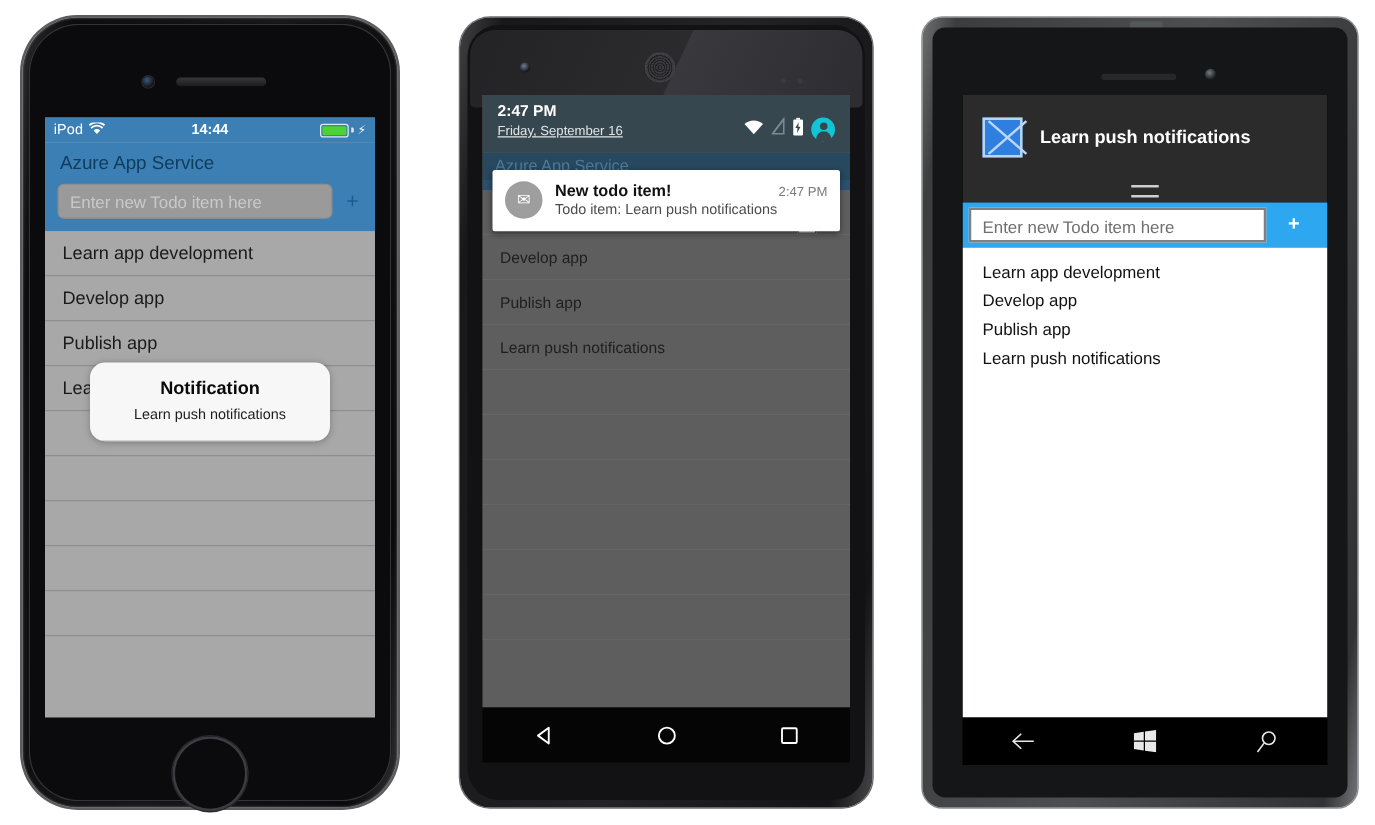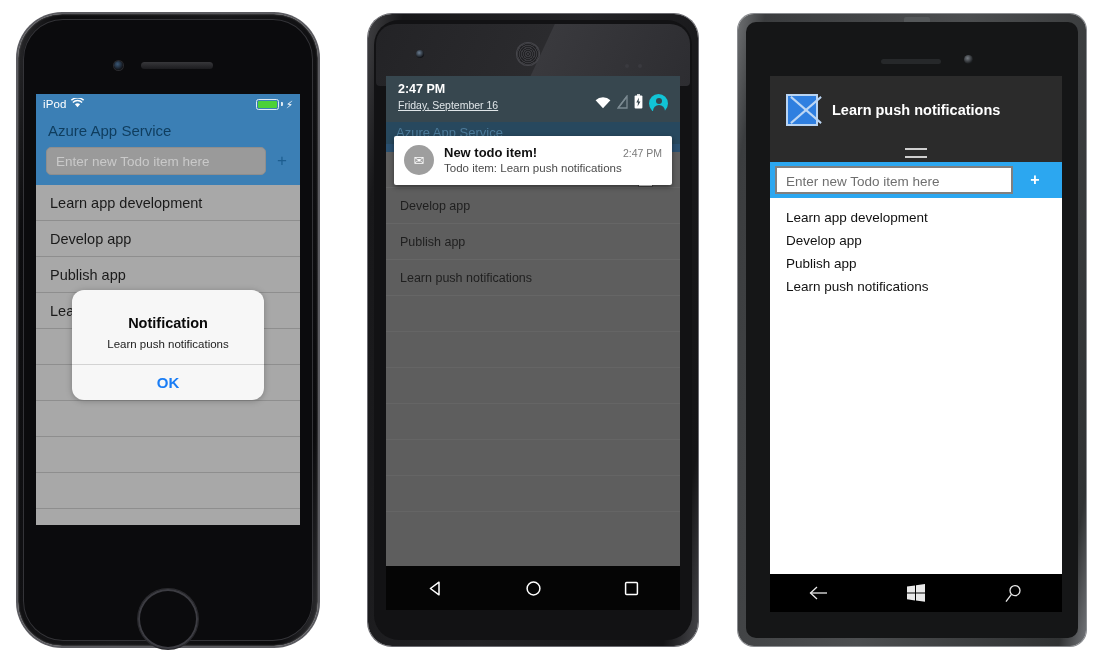--- a/index.html
+++ b/index.html
@@ -16,21 +16,21 @@
      border-radius:44px;
      background:linear-gradient(100deg,#2b2b2d 0%,#0c0c0e 10%,#18181a 50%,#0a0a0c 90%,#303033 100%);
      box-shadow:0 0 0 2px #5b5b60, inset 0 0 2px #888;}
   #iphone .bezel-in{position:absolute;left:5px;top:5px;right:5px;bottom:5px;
      border-radius:40px;background:#0b0b0d;box-shadow:inset 0 0 0 1px #343438;}
   #ip-speaker{position:absolute;left:123px;top:48px;width:72px;height:7px;border-radius:4px;
      background:linear-gradient(180deg,#37373a,#1c1c1f);}
   #ip-cam{position:absolute;left:96px;top:47px;width:9px;height:9px;border-radius:50%;
      background:radial-gradient(circle at 40% 35%,#3b5876 0%,#13161c 70%);
      box-shadow:0 0 0 1px #2a2a2e;}
-  #ip-screen{position:absolute;left:18px;top:80px;width:264px;height:431px;background:#a8a8a8;overflow:hidden;}
+  #ip-screen{position:absolute;left:18px;top:80px;width:264px;height:480px;background:#a8a8a8;overflow:hidden;}
   #ip-home{position:absolute;left:120px;top:575px;width:60px;height:60px;border-radius:50%;
      background:#0b0b0d;box-shadow:inset 0 0 0 2px #3c3c42,0 0 0 1px #2a2a2e;}
 
   
   .ios-status{height:20px;background:#3b7fb5;display:flex;align-items:center;
      padding:0 7px;color:#ffffff;font-size:11.5px;position:relative;}
   .ios-status .carrier{font-size:11.5px;letter-spacing:.1px;}
   .ios-wifi{margin-left:5px;display:inline-block;}
   .ios-time{position:absolute;left:0;right:0;text-align:center;font-size:11.5px;font-weight:bold;}
   .ios-batt-wrap{margin-left:auto;display:flex;align-items:center;gap:2px;z-index:2;}
@@ -49,21 +49,21 @@
   .ios-list{background:#a8a8a8;}
   .ios-row{height:36px;line-height:36px;padding:0 14px;color:#1a1a1a;font-size:14.5px;
      border-bottom:1px solid #8e8e8e;box-sizing:border-box;}
   .ios-row.empty{color:transparent;}
 
   
   .ios-dim{position:absolute;left:0;top:0;right:0;bottom:0;}
   .ios-alert{position:absolute;left:36px;top:196px;width:192px;background:#f7f7f7;
      border-radius:12px;overflow:hidden;box-shadow:0 1px 6px rgba(0,0,0,.25);}
   .ios-alert-body{padding:13px 12px 14px 12px;text-align:center;}
-  .ios-alert-title{font-size:14.5px;font-weight:bold;color:#0a0a0a;margin-top:12px;}
+  .ios-alert-title{font-size:14.5px;font-weight:bold;color:#0a0a0a;}
   .ios-alert-msg{font-size:11.5px;color:#1c1c1c;margin-top:7px;}
   .ios-alert-sep{height:1px;background:#d3d3d3;}
   .ios-alert-btn{height:35px;line-height:35px;text-align:center;color:#1a7df5;
      font-size:15px;font-weight:bold;}
 
   
   #android{left:368px;top:14px;width:330px;height:632px;border-radius:24px;
      background:linear-gradient(100deg,#414144 0%,#18181a 8%,#232326 50%,#141416 92%,#48484c 100%);
      box-shadow:0 0 0 1px #6a6a70;}
   #and-inner{position:absolute;left:6px;top:6px;right:6px;bottom:6px;border-radius:25px;
@@ -160,20 +160,21 @@
 
       <div class="ios-status">
         <span class="carrier">iPod</span>
         <span class="ios-wifi">
           <svg width="13" height="10" viewBox="0 0 13 10">
             <path d="M6.5 9.2 L3.9 6.3 a4 4 0 0 1 5.2 0 Z" fill="#fff"></path>
             <path d="M1.9 4.4 a6.6 6.6 0 0 1 9.2 0" stroke="#fff" stroke-width="1.4" fill="none"></path>
             <path d="M0.4 2.2 a9 9 0 0 1 12.2 0" stroke="#fff" stroke-width="1.4" fill="none"></path>
           </svg>
         </span>
+        <span class="ios-time">14:44</span>
         <span class="ios-batt-wrap">
           <span class="ios-batt">
               <i></i>
             </span>
           <span class="ios-batt-nub"></span>
           <span class="ios-bolt">⚡</span>
         </span>
       </div>
 
       <div class="ios-header">
@@ -196,21 +197,20 @@
         <div class="ios-row empty"></div>
       </div>
 
       <div class="ios-dim"></div>
       <div class="ios-alert">
         <div class="ios-alert-body">
           <div class="ios-alert-title">Notification</div>
           <div class="ios-alert-msg">Learn push notifications</div>
         </div>
         <div class="ios-alert-sep"></div>
-        <div class="ios-alert-btn">OK</div>
       </div>
 
     </div>
     <div id="ip-home"></div>
   </div>
 
   <div class="device" id="android">
     <div id="and-inner"></div>
     <div id="and-glass"></div>
     <div id="and-cam"></div>

